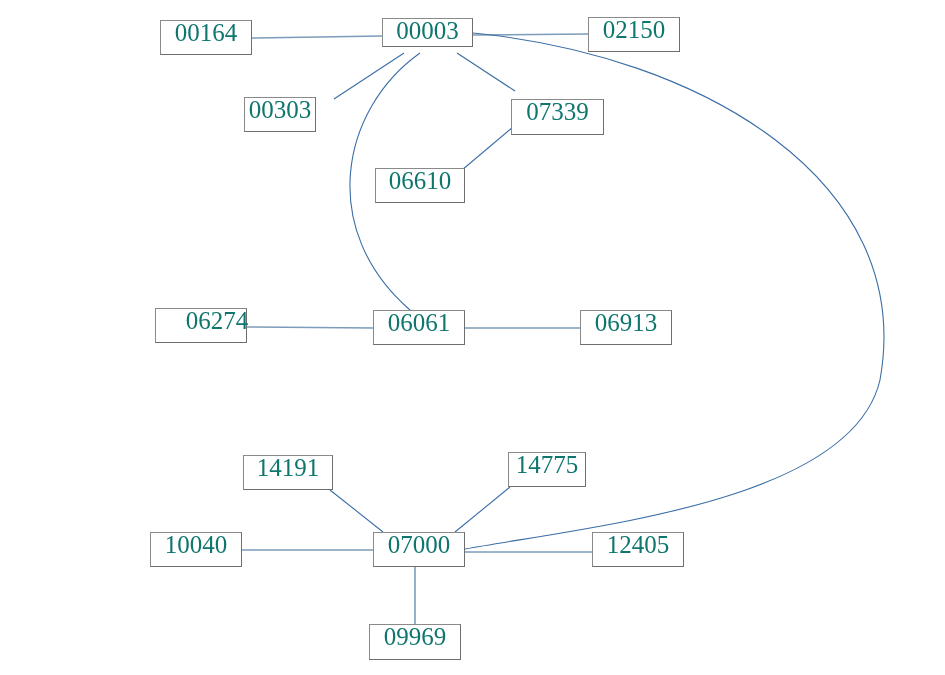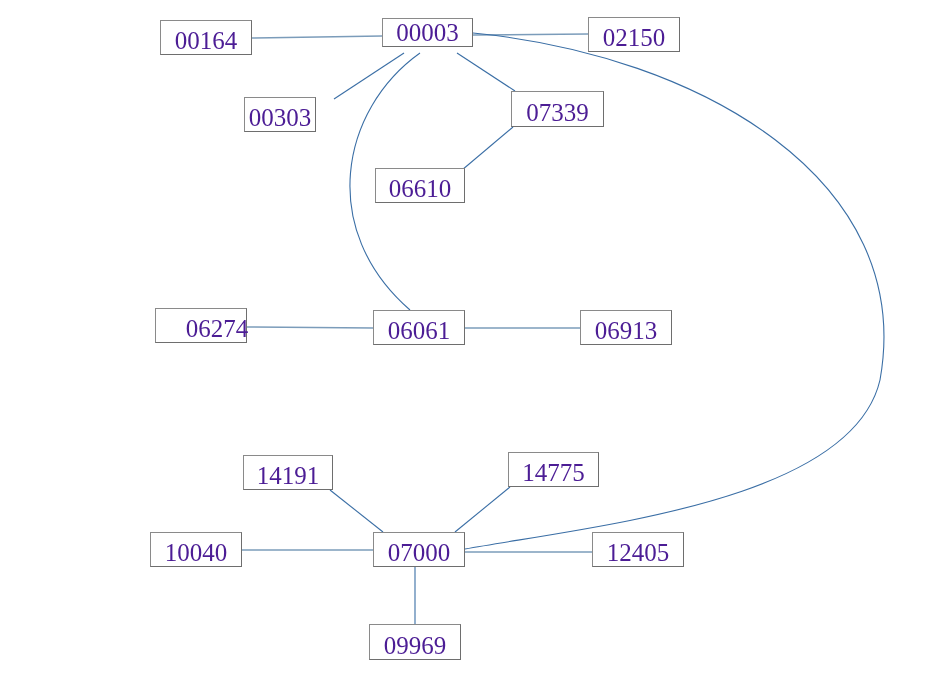--- a/index.html
+++ b/index.html
@@ -45,23 +45,23 @@
   .graph-node {
     position: absolute;
     box-sizing: border-box;
     background: #ffffff;
     border: 1.3px solid #7a7a7a;
     border-top-color: #8a8a8a;
     border-left-color: #8a8a8a;
     border-right-color: #6e6e6e;
     border-bottom-color: #6e6e6e;
     display: flex;
-    align-items: flex-end;
+    align-items: flex-start;
     justify-content: center;
-    color: #4c1d95;
+    color: #0f766e;
     font-family: "Liberation Serif", "DejaVu Serif", serif;
     font-size: 25px;
     line-height: 1;
     letter-spacing: 0px;
     white-space: nowrap;
     user-select: none;
   }
   .graph-node .node-label {
     display: block;
     transform: translateY(-1px);
@@ -95,39 +95,39 @@
       </div>
       <div class="graph-node" style="left: 382px; top: 18px; width: 91px; height: 29px;">
         <span class="node-label">00003</span>
       </div>
       <div class="graph-node" style="left: 588px; top: 17px; width: 92px; height: 35px;">
         <span class="node-label">02150</span>
       </div>
       <div class="graph-node" style="left: 244px; top: 97px; width: 72px; height: 35px;">
         <span class="node-label">00303</span>
       </div>
-      <div class="graph-node" style="left: 511px; top: 91px; width: 93px; height: 36px;">
+      <div class="graph-node" style="left: 511px; top: 99px; width: 93px; height: 36px;">
         <span class="node-label">07339</span>
       </div>
       <div class="graph-node" style="left: 375px; top: 168px; width: 90px; height: 35px;">
         <span class="node-label">06610</span>
       </div>
       <div class="graph-node" style="left: 155px; top: 308px; width: 92px; height: 35px; padding-left: 32px;">
         <span class="node-label">06274</span>
       </div>
       <div class="graph-node" style="left: 373px; top: 310px; width: 92px; height: 35px;">
         <span class="node-label">06061</span>
       </div>
       <div class="graph-node" style="left: 580px; top: 310px; width: 92px; height: 35px;">
         <span class="node-label">06913</span>
       </div>
       <div class="graph-node" style="left: 243px; top: 455px; width: 90px; height: 35px;">
         <span class="node-label">14191</span>
       </div>
-      <div class="graph-node" style="left: 508px; top: 452px; width: 91px; height: 35px;">
+      <div class="graph-node" style="left: 508px; top: 452px; width: 78px; height: 35px;">
         <span class="node-label">14775</span>
       </div>
       <div class="graph-node" style="left: 150px; top: 532px; width: 92px; height: 35px;">
         <span class="node-label">10040</span>
       </div>
       <div class="graph-node" style="left: 373px; top: 532px; width: 92px; height: 35px;">
         <span class="node-label">07000</span>
       </div>
       <div class="graph-node" style="left: 592px; top: 532px; width: 92px; height: 35px;">
         <span class="node-label">12405</span>

